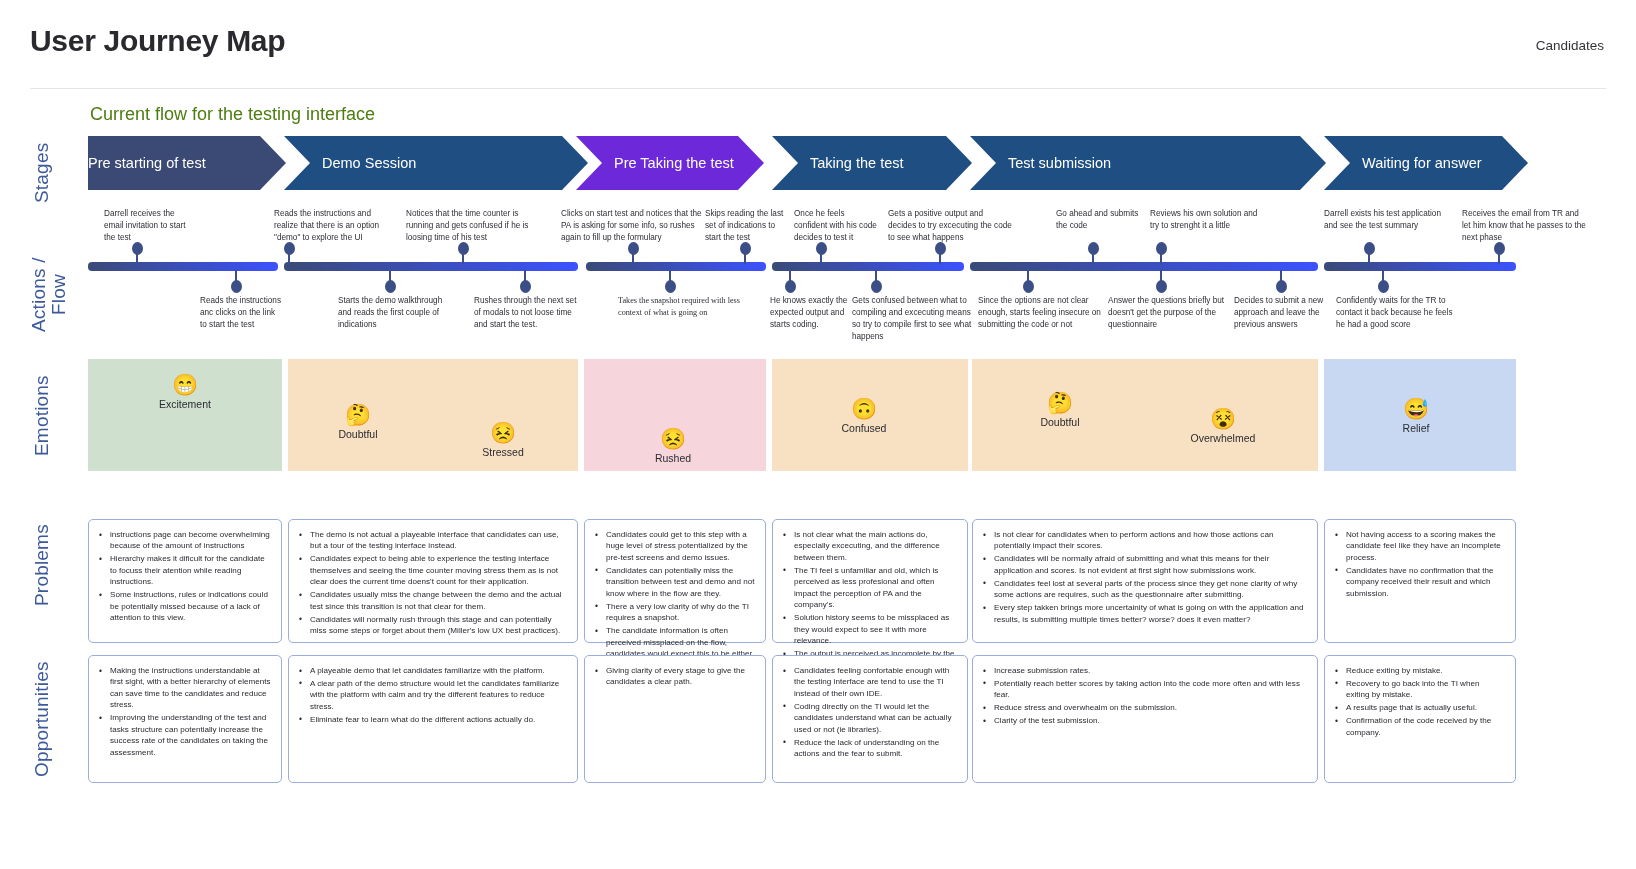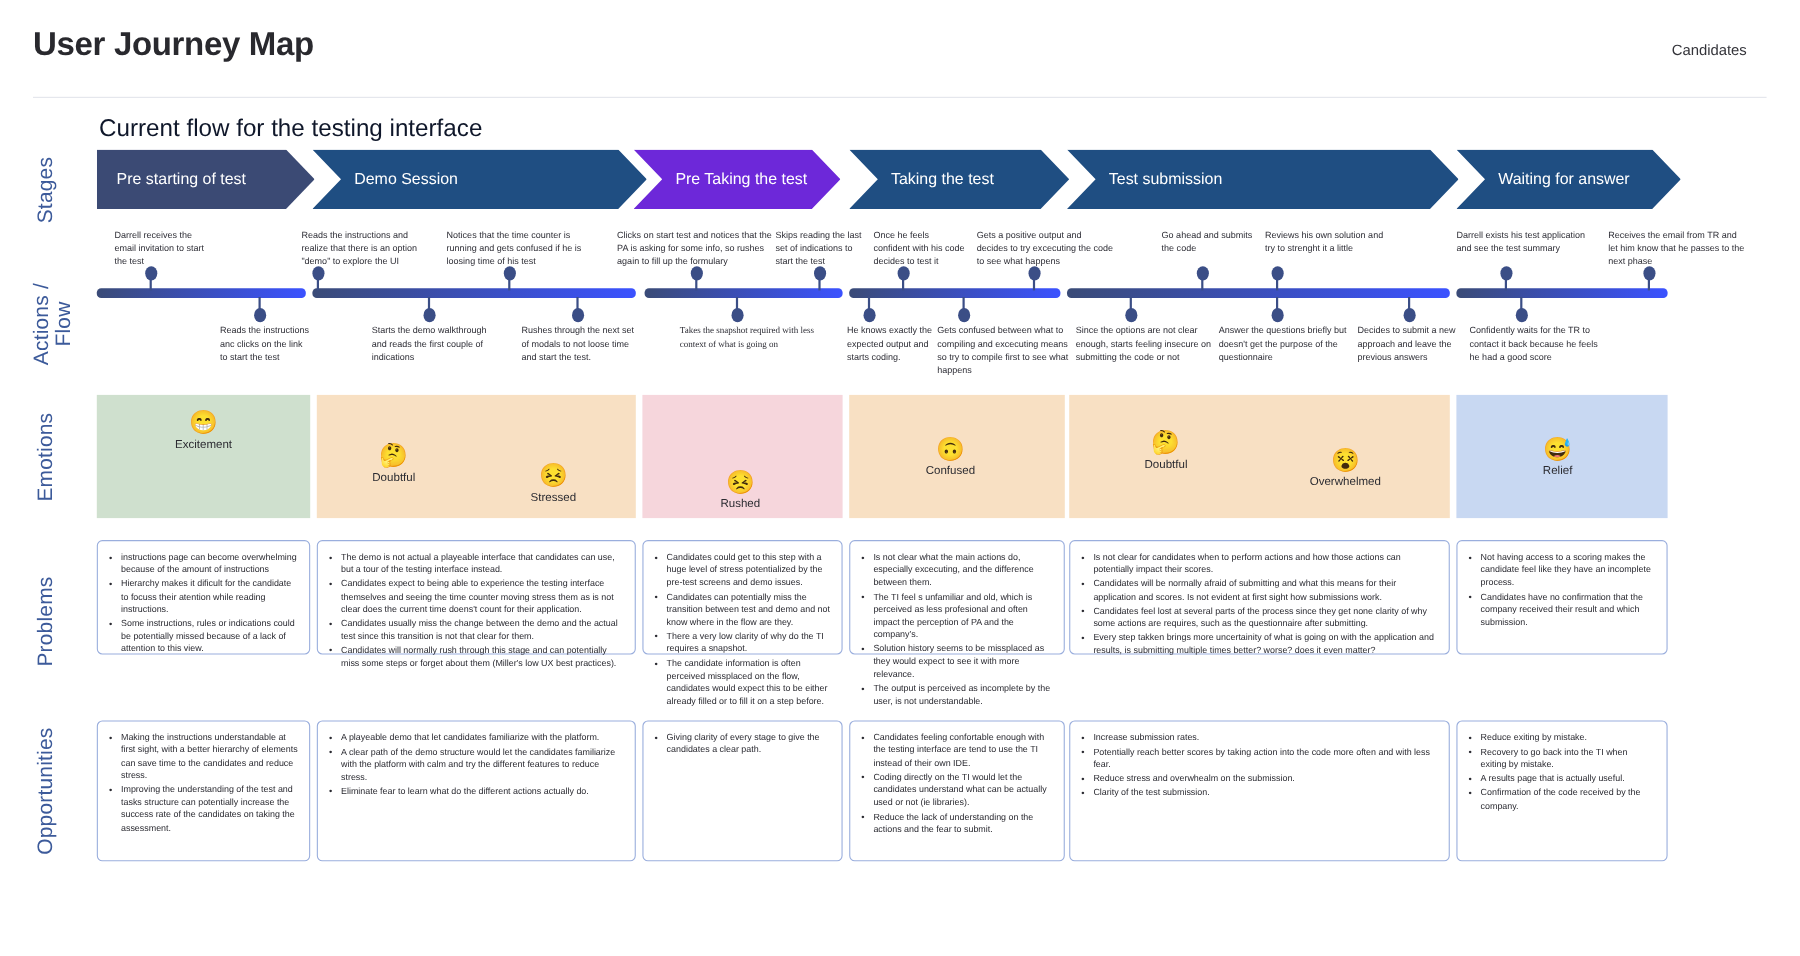--- a/index.html
+++ b/index.html
@@ -16,32 +16,32 @@
   
   .header {
     position: absolute; left: 0; top: 0; width: 1636px; height: 88px;
   }
   .header-title {
     position: absolute; left: 30px; top: 24px;
     font-size: 30px; font-weight: bold; letter-spacing: -0.3px;
     color: #29292e;
   }
   .header-right {
-    position: absolute; right: 48px; top: 38px;
+    position: absolute; right: 32px; top: 38px;
     font-size: 13.5px; color: #34343a;
   }
   .header-rule {
     position: absolute; left: 30px; top: 88px; width: 1576px; height: 1px;
     background: #e3e5ec;
   }
 
   
   .subtitle {
     position: absolute; left: 90px; top: 104px;
-    font-size: 22px; color: #0f172a; font-weight: normal;
+    font-size: 18px; color: #4d7c0f; font-weight: normal;
   }
 
   
   .rail {
     position: absolute;
     color: #3c5a9a;
     font-size: 19px;
     letter-spacing: 0.2px;
     writing-mode: vertical-rl;
     transform: rotate(180deg);
@@ -55,21 +55,21 @@
   .rail-problems { left: 32px;  top: 495px; height: 140px; }
   .rail-opps     { left: 32px;  top: 655px; height: 128px; }
 
   
   .stages { position: absolute; left: 88px; top: 136px; width: 1440px; height: 54px; }
   .chev {
     position: absolute; top: 0; height: 54px;
     display: flex; align-items: center;
     color: #ffffff; font-size: 14.5px;
   }
-  .chev span { padding-left: 18px; position: relative; z-index: 2; }
+  .chev span { position: relative; z-index: 2; }
 
   
   .actions { position: absolute; left: 88px; top: 200px; width: 1440px; height: 140px; }
   .act-bar {
     position: absolute; height: 9px; border-radius: 4px;
     background: linear-gradient(90deg,#3a4b77 0%, #3b52ff 100%);
     top: 62px;
   }
   .act-node {
     position: absolute; width: 11px; height: 13px;
@@ -82,21 +82,21 @@
 
   
   .emotions { position: absolute; left: 88px; top: 359px; width: 1440px; height: 112px; }
   .emo-band { position: absolute; top: 0; height: 112px; }
   .emo-item { position: absolute; text-align: center; width: 90px; }
   .emo-face { font-size: 21px; line-height: 1.1; }
   .emo-label { font-size: 10.5px; color: #2b2b31; margin-top: 2px; }
 
   
   .cards { position: absolute; left: 88px; width: 1440px; }
-  .cards.problems { top: 491px; height: 104px; }
+  .cards.problems { top: 519px; height: 124px; }
   .cards.opps     { top: 655px; height: 128px; }
   .card {
     position: absolute; top: 0;
     border: 1px solid #9aaedd; border-radius: 5px;
     background: #ffffff; padding: 9px 10px 8px 10px;
     height: 100%;
   }
   .card ul { list-style: none; }
   .card li {
     position: relative; padding-left: 11px;

